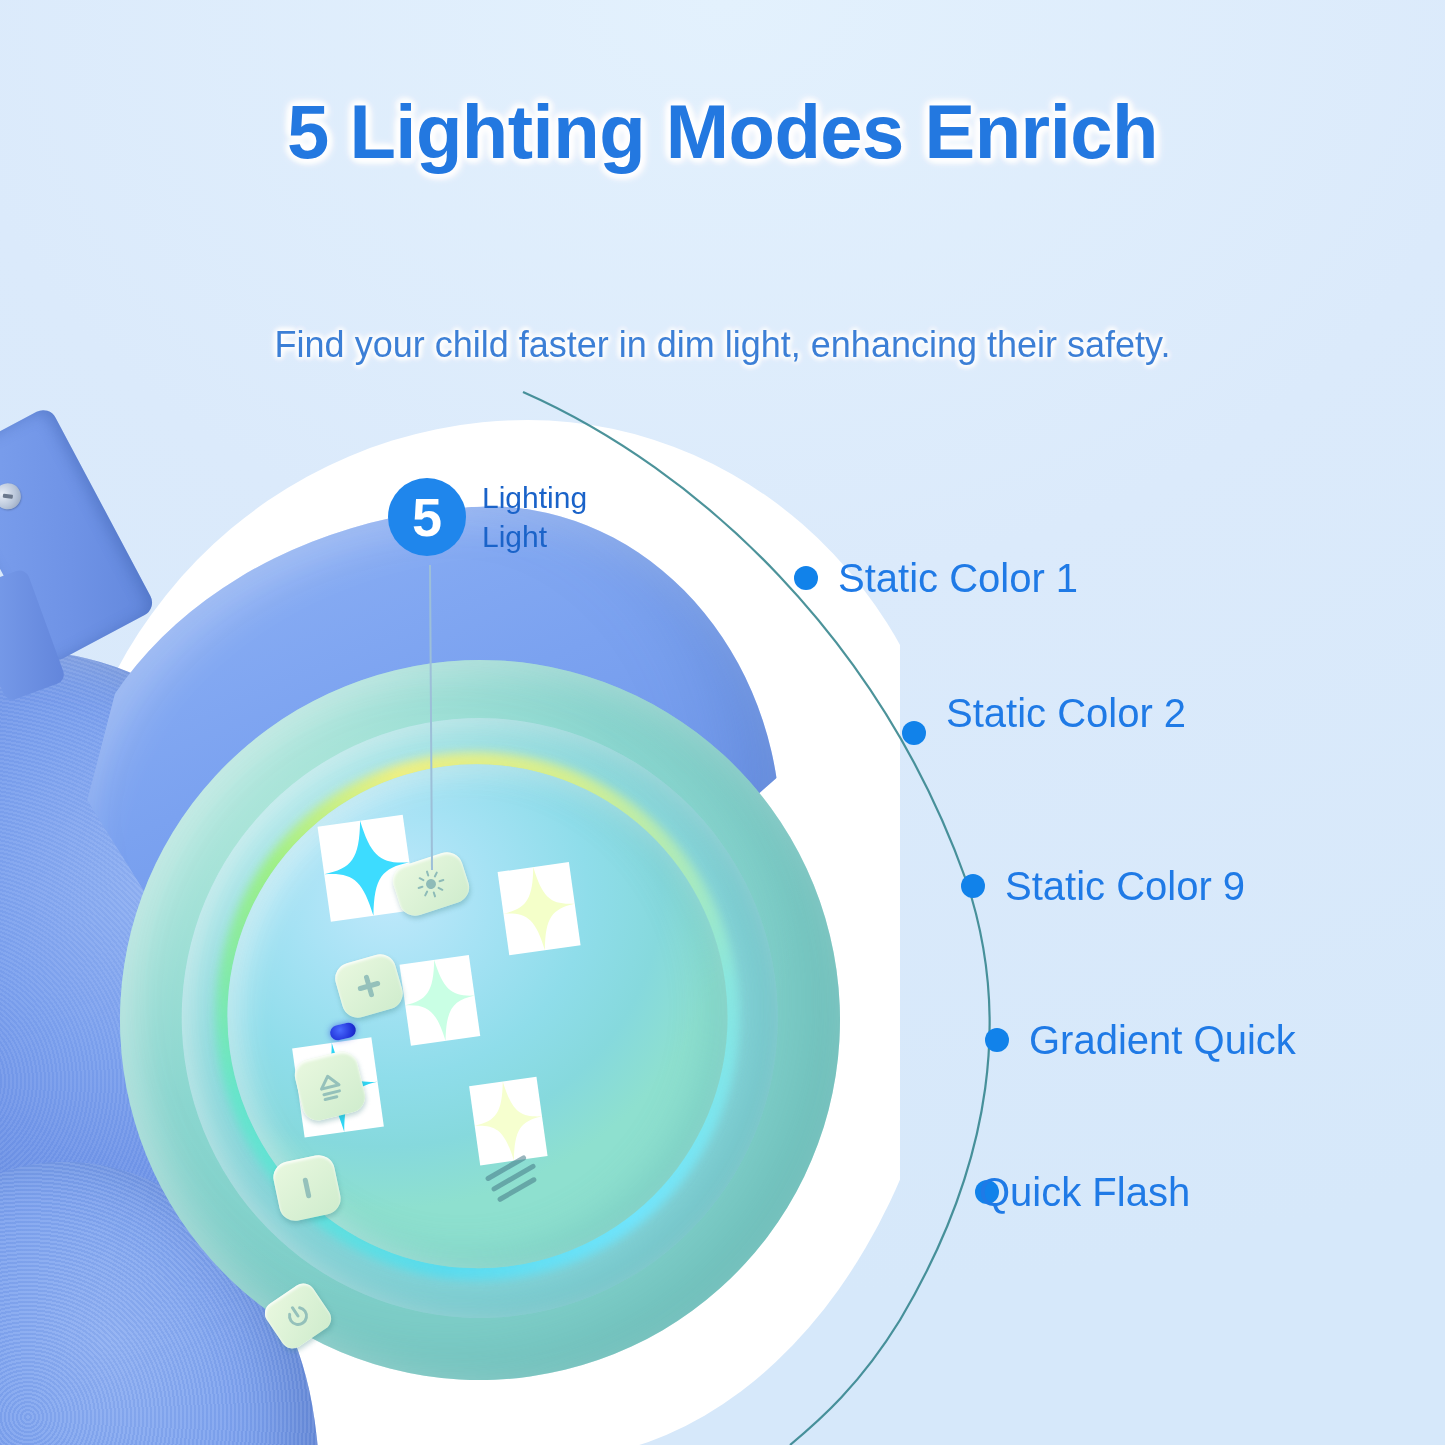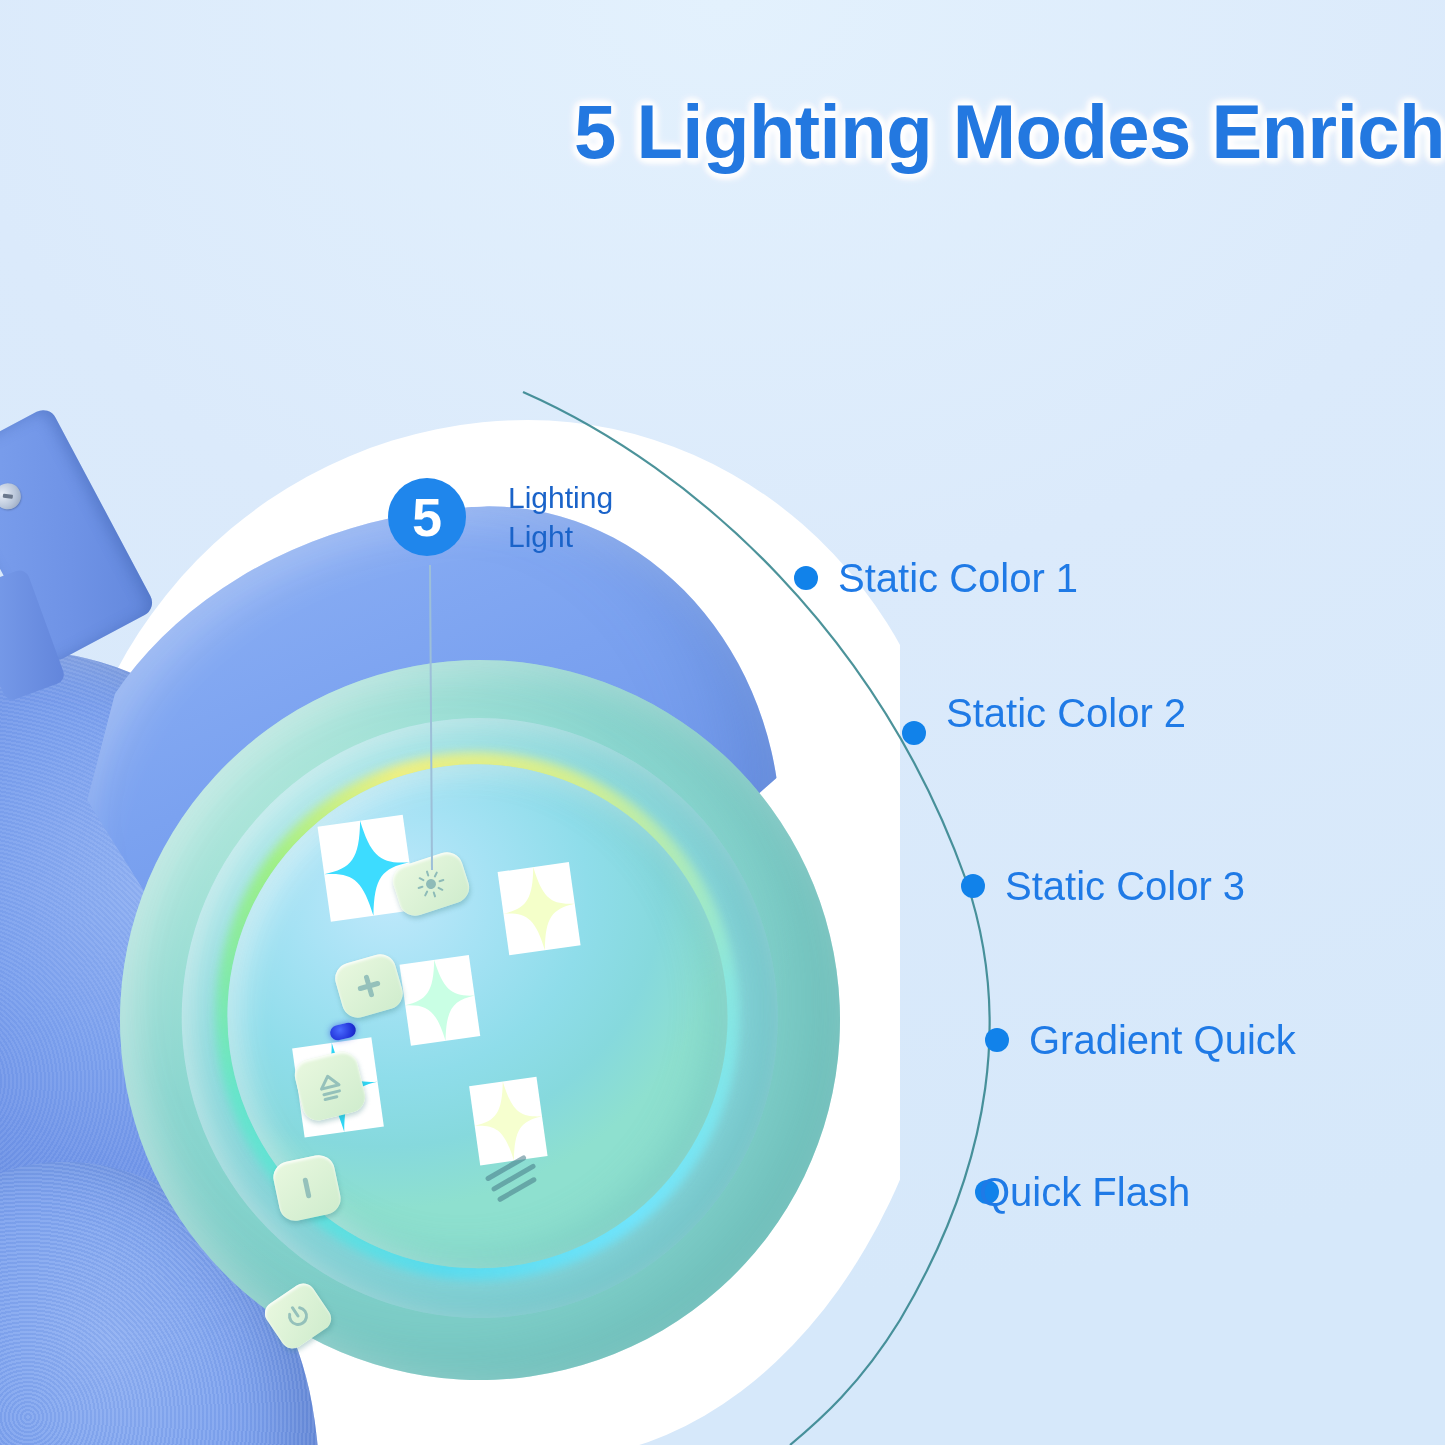--- a/index.html
+++ b/index.html
@@ -10,21 +10,21 @@
   }
   #stage{
     position:relative;width:1445px;height:1445px;overflow:hidden;
     background:
       radial-gradient(120% 90% at 50% 0%, #e3f1fd 0%, #dbeafb 45%, #d6e8fa 100%);
   }
 
   
   .headline{
     position:absolute;left:0;right:0;top:78px;
-    text-align:right;
+    text-align:center;
     font-size:76px;line-height:1.42;
     font-weight:bold;
     letter-spacing:-0.5px;
     color:#2378e0;
     text-shadow:
       0 0 10px #ffffff, 0 0 10px #ffffff, 0 0 14px #ffffff,
       2px 0 7px #ffffff, -2px 0 7px #ffffff,
       0 2px 7px #ffffff, 0 -2px 7px #ffffff,
       3px 3px 9px #ffffff, -3px -3px 9px #ffffff;
     white-space:nowrap;
@@ -199,21 +199,21 @@
   }
   .badge-circle{
     width:78px;height:78px;border-radius:50%;
     background:#1f86ec;
     display:flex;align-items:center;justify-content:center;
     color:#ffffff;font-size:54px;font-weight:bold;line-height:1;
   }
   .badge-text{
     color:#1a63c9;font-size:30px;line-height:1.3;font-weight:normal;
   }
-  .badge-text span{display:block;margin-left:26px;}
+  .badge-text span{display:block;}
 
   
   .arcwrap{position:absolute;left:0;top:0;width:1445px;height:1445px;pointer-events:none;}
   .label{
     position:absolute;
     color:#1f7ae6;
     font-size:40px;
     white-space:nowrap;
     transform:translateY(-50%);
   }
@@ -224,20 +224,21 @@
   }
 </style>
 </head>
 <body>
 
 <div id="stage">
 
   <div class="headline">
     <span>5 Lighting Modes Enrich</span>
   </div>
+  <div class="subhead">Find your child faster in dim light, enhancing their safety.</div>
 
   <div class="photo">
     <div class="whiteblob"></div>
     <div class="whiteblob2"></div>
 
     <div class="leftcup"></div>
     <div class="leftpad"></div>
     <div class="slider">
       <div class="screw"></div>
     </div>
@@ -351,21 +352,21 @@
   </svg>
 
   <div>
     <div class="dot" style="left:806px;top:578px;"></div>
     <div class="label" style="left:838px;top:578px;">Static Color 1</div>
 
     <div class="dot" style="left:914px;top:733px;"></div>
     <div class="label" style="left:946px;top:713px;">Static Color 2</div>
 
     <div class="dot" style="left:973px;top:886px;"></div>
-    <div class="label" style="left:1005px;top:886px;">Static Color 3</div>
+    <div class="label" style="left:1005px;top:886px;">Static Color 9</div>
 
     <div class="dot" style="left:997px;top:1040px;"></div>
     <div class="label" style="left:1029px;top:1040px;">Gradient Quick</div>
 
     <div class="dot" style="left:987px;top:1192px;"></div>
     <div class="label" style="left:979px;top:1192px;">Quick  Flash</div>
   </div>
 
 </div>
 

